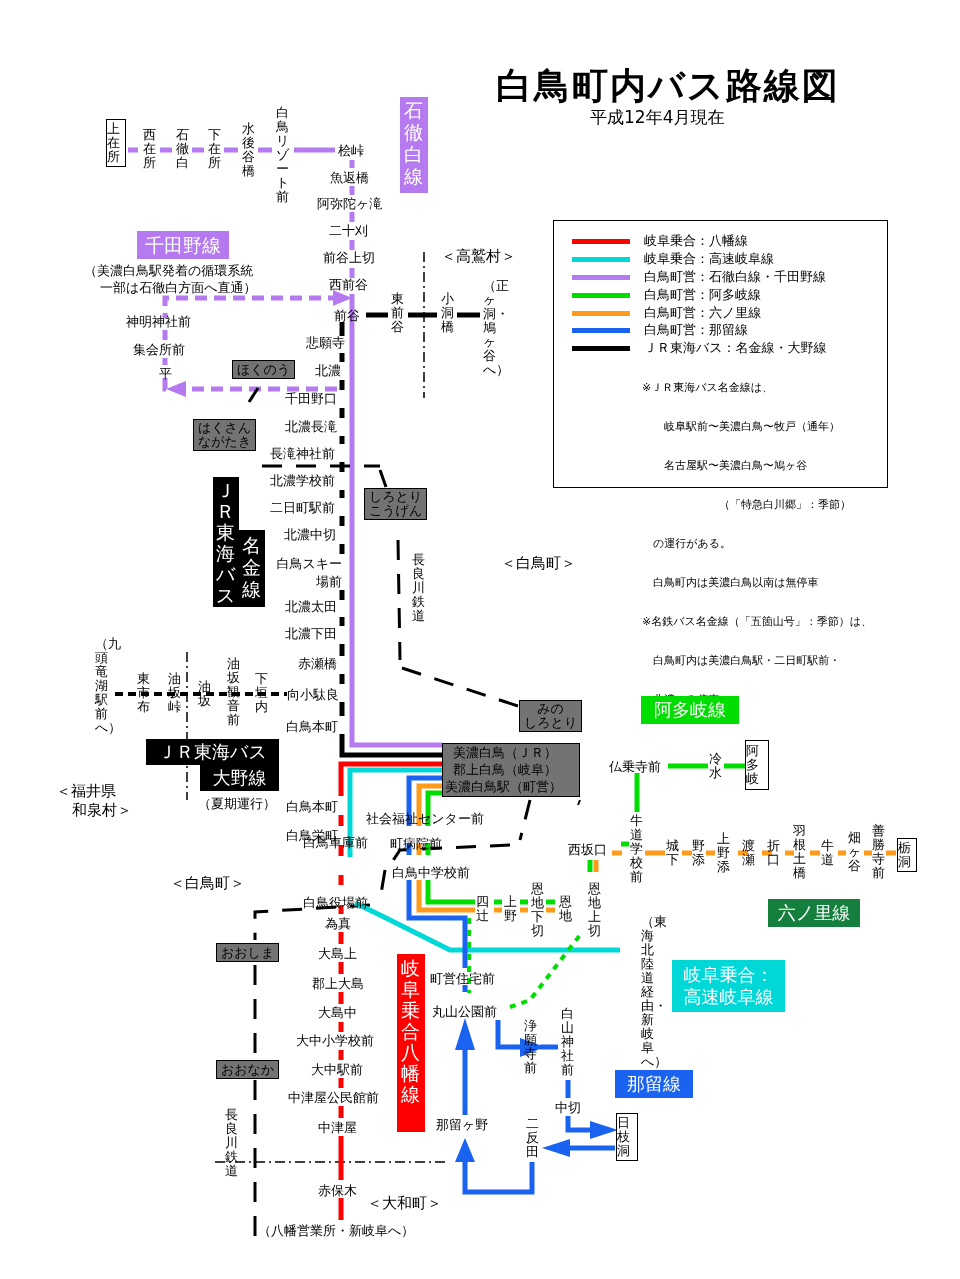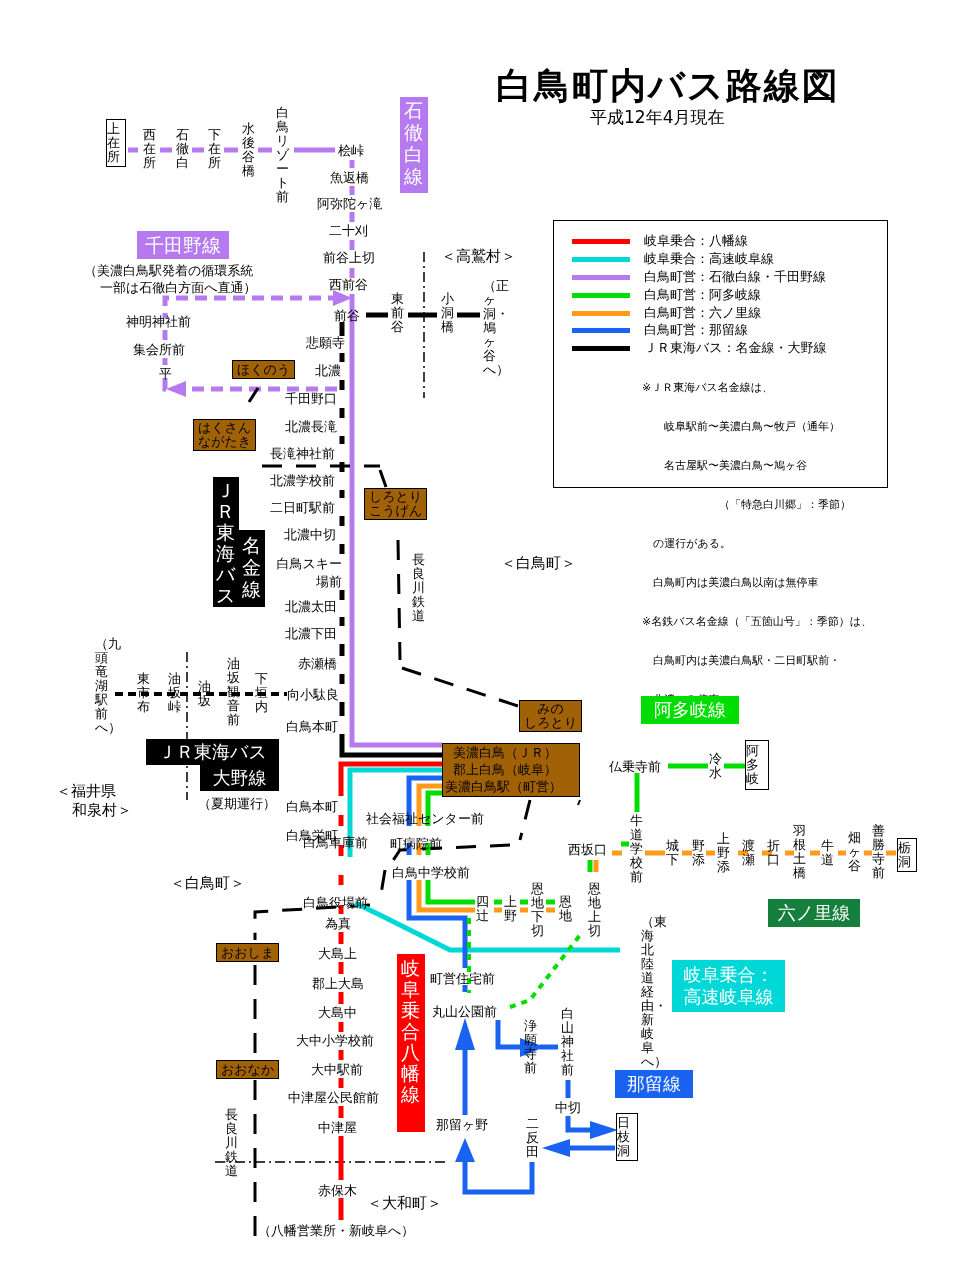--- a/index.html
+++ b/index.html
@@ -1,20 +1,20 @@
 <!DOCTYPE html>
 <html><head>
 <meta charset="utf-8">
 <style>
   html,body{margin:0;padding:0;background:#fff;}
   body{width:960px;height:1279px;position:relative;overflow:hidden;font-family:"DejaVu Sans",sans-serif;color:#000;}
   #map{position:absolute;left:0;top:0;}
   .t{position:absolute;font-size:13px;line-height:15px;white-space:nowrap;}
   .v{position:absolute;font-size:13px;line-height:14px;width:14px;text-align:left;white-space:normal;word-break:break-all;}
-  .box{border:1px solid #000;background:#a16207;padding:1px 4px;}
+  .box{border:1px solid #000;background:#737373;padding:1px 4px;}
   .vbox{border:1px solid #000;background:#fff;}
   .title{position:absolute;left:496px;top:62px;font-size:36px;font-weight:bold;letter-spacing:2px;}
   .subtitle{position:absolute;left:590px;top:106px;font-size:17px;}
   .legend{position:absolute;left:553px;top:220px;width:333px;height:266px;border:1px solid #000;background:#fff;}
   .leg-row{position:absolute;left:18px;height:16px;}
   .leg-sw{position:absolute;left:0;top:6px;width:58px;height:5px;}
   .leg-lbl{position:absolute;left:72px;top:0;font-size:13px;line-height:16px;white-space:nowrap;}
   .leg-note{position:absolute;left:88px;font-size:11px;line-height:13px;white-space:pre;}
   .label-block{position:absolute;color:#fff;font-size:17px;line-height:20px;text-align:center;}
 </style>

